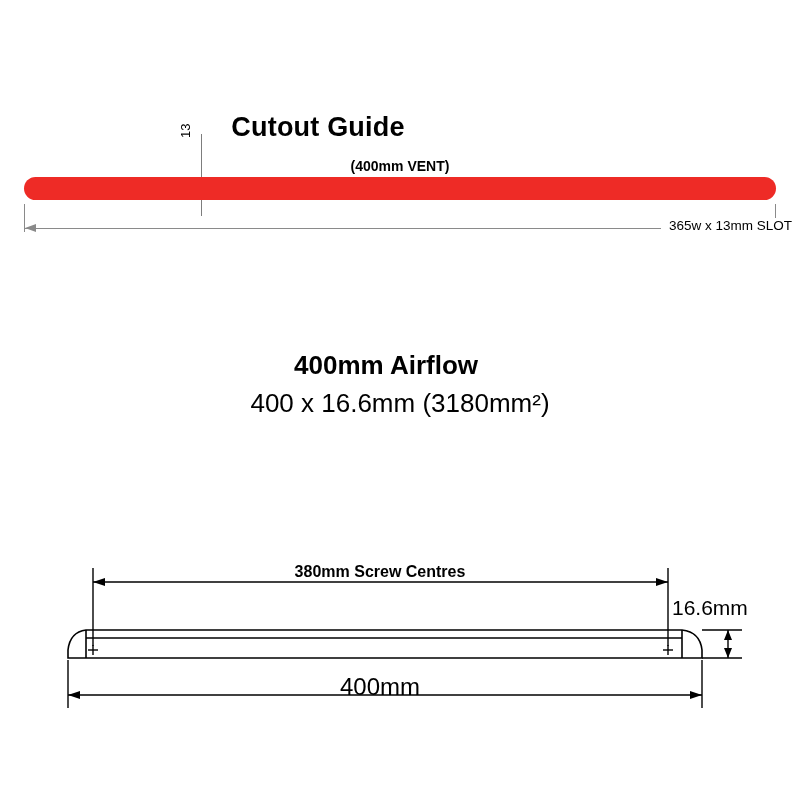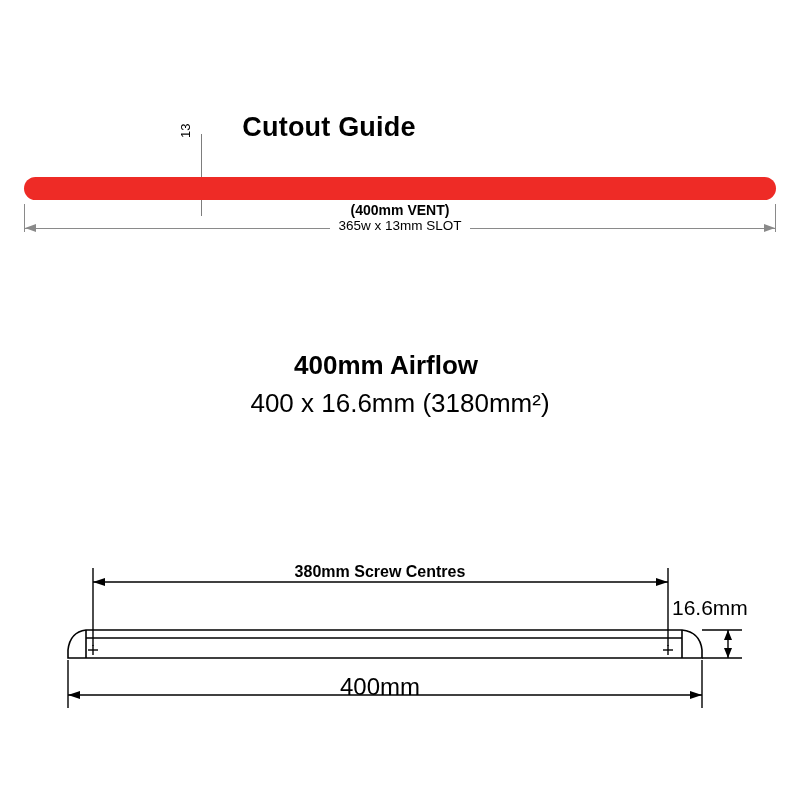--- a/index.html
+++ b/index.html
@@ -15,37 +15,36 @@
     position: relative;
     width: 800px;
     height: 800px;
     background: #ffffff;
     overflow: hidden;
   }
   .abs { position: absolute; }
 
   
   .title-cutout {
-    left: 11px;
+    left: 0;
     top: 112px;
     width: 636px;
     text-align: center;
     font-size: 27px;
     font-weight: bold;
     letter-spacing: 0.2px;
   }
   .subtitle-vent {
     left: 0;
     top: 158px;
     width: 800px;
     text-align: center;
     font-size: 14px;
     font-weight: bold;
     color: #000;
-    margin-top: 44px;
   }
 
   
   .red-slot {
     left: 24px;
     top: 177px;
     width: 752px;
     height: 23px;
     background: #ee2b26;
     border-radius: 11.5px;
@@ -104,21 +103,21 @@
     top: 224px;
     width: 0; height: 0;
     border-top: 4px solid transparent;
     border-bottom: 4px solid transparent;
     border-left: 11px solid #8a8a8a;
   }
   .slot-dim-label {
     left: 0;
     top: 218px;
     width: 800px;
-    text-align: center;
+    text-align: right;
     font-size: 13.5px;
     background: transparent;
   }
   .slot-dim-label span {
     background: #ffffff;
     padding: 0 8px;
   }
 
   
   .airflow-1 {

